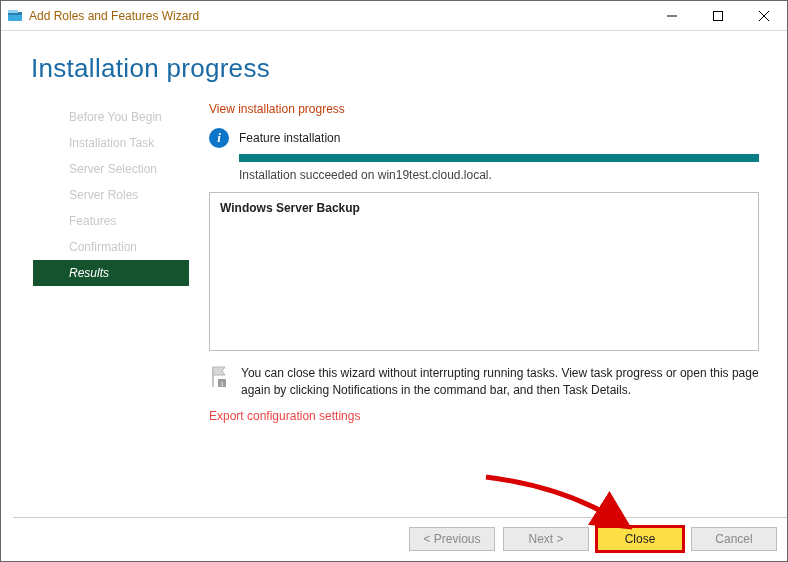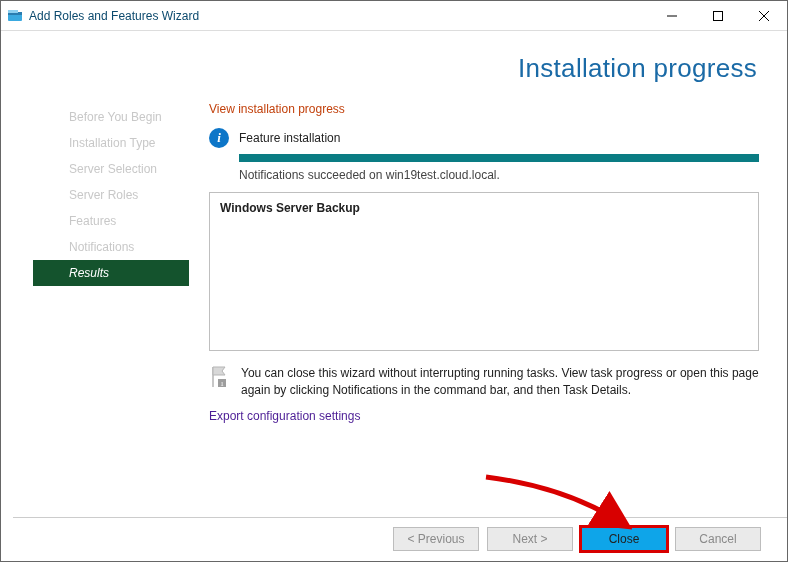--- a/index.html
+++ b/index.html
@@ -20,33 +20,33 @@
     height: 30px;
     padding: 0 0 0 6px;
     border-bottom: 1px solid #ddd;
   }
   .titlebar .app-icon {
     width: 16px; height: 16px;
     margin-right: 6px;
     position: relative;
   }
   .titlebar .app-icon svg { display:block; }
-  .titlebar .title { flex: 1; color:#0c4a6e; }
+  .titlebar .title { flex: 1; color:#a16207; }
   .win-controls { display:flex; height:100%; }
   .win-btn {
     width: 46px; height:100%;
     display:flex; align-items:center; justify-content:center;
     color:#000;
   }
   .win-btn svg { stroke:#000; stroke-width:1; fill:none; }
 
   .header {
     display:flex;
     align-items:flex-start;
-    justify-content:flex-end;
+    justify-content:flex-start;
     padding: 22px 30px 8px 30px;
   }
   .header h1 {
     font-size: 26px;
     font-weight: 400;
     color: #1a6aa6;
     margin: 0;
     letter-spacing: .3px;
   }
 
@@ -118,32 +118,32 @@
     color:#222;
     line-height:1.4;
   }
   .flag-box {
     width:22px;
     flex-shrink:0;
     color:#b5b5b5;
   }
   .flag-box svg { display:block; }
   .link {
-    color:#4c1d95;
+    color:#ef4444;
     font-size:12px;
     margin-top:10px;
     cursor:pointer;
     display:inline-block;
   }
 
   .footer {
     position:absolute;
     bottom:0; left:12px; right:0;
     border-top:1px solid #ccc;
-    padding: 9px 26px 10px 0;
+    padding: 9px 10px 10px 0;
     display:flex;
     justify-content:flex-end;
     gap:8px;
     background:#fff;
   }
   .btn {
     min-width:86px;
     height:24px;
     border:1px solid #bdbdbd;
     background:#eaeaea;
@@ -154,21 +154,21 @@
   }
   .btn.enabled {
     color:#222;
     background:#efefef;
     border-color:#8a8a8a;
   }
   .btn.close-highlight {
     outline: 3px solid #d80000;
     outline-offset:-1px;
     color:#222;
-    background:#0ea5e9;
+    background:#fde047;
   }
 
   
   .arrow {
     position:absolute;
     left: 475px;
     top: 468px;
     pointer-events:none;
   }
 </style>
@@ -204,37 +204,37 @@
   </div>
 </div>
 
 <div class="header">
   <h1>Installation progress</h1>
 </div>
 
 <div class="body">
   <div class="sidebar">
     <div class="nav-item">Before You Begin</div>
-    <div class="nav-item">Installation Type</div>
+    <div class="nav-item">Installation Task</div>
     <div class="nav-item">Server Selection</div>
     <div class="nav-item">Server Roles</div>
     <div class="nav-item">Features</div>
-    <div class="nav-item">Notifications</div>
+    <div class="nav-item">Confirmation</div>
     <div class="nav-item active">Results</div>
   </div>
 
   <div class="main">
     <div class="section-label">View installation progress</div>
 
     <div class="status-row">
       <span class="info-icon">i</span>
       <span class="status-text">Feature installation</span>
     </div>
     <div class="progress-bar"></div>
-    <div class="succeeded">Notifications succeeded on win19test.cloud.local.</div>
+    <div class="succeeded">Installation succeeded on win19test.cloud.local.</div>
 
     <div class="results-box">
       <div>Windows Server Backup</div>
     </div>
 
     <div class="note">
       <span class="flag-box">
         <svg width="22" height="24" viewBox="0 0 22 24">
           <path d="M4 2 L4 22" stroke="#b5b5b5" stroke-width="1.5"></path>
           <path d="M4 2 L16 2 L13 6 L16 10 L4 10 Z" fill="#d8d8d8" stroke="#b5b5b5" stroke-width="1"></path>

